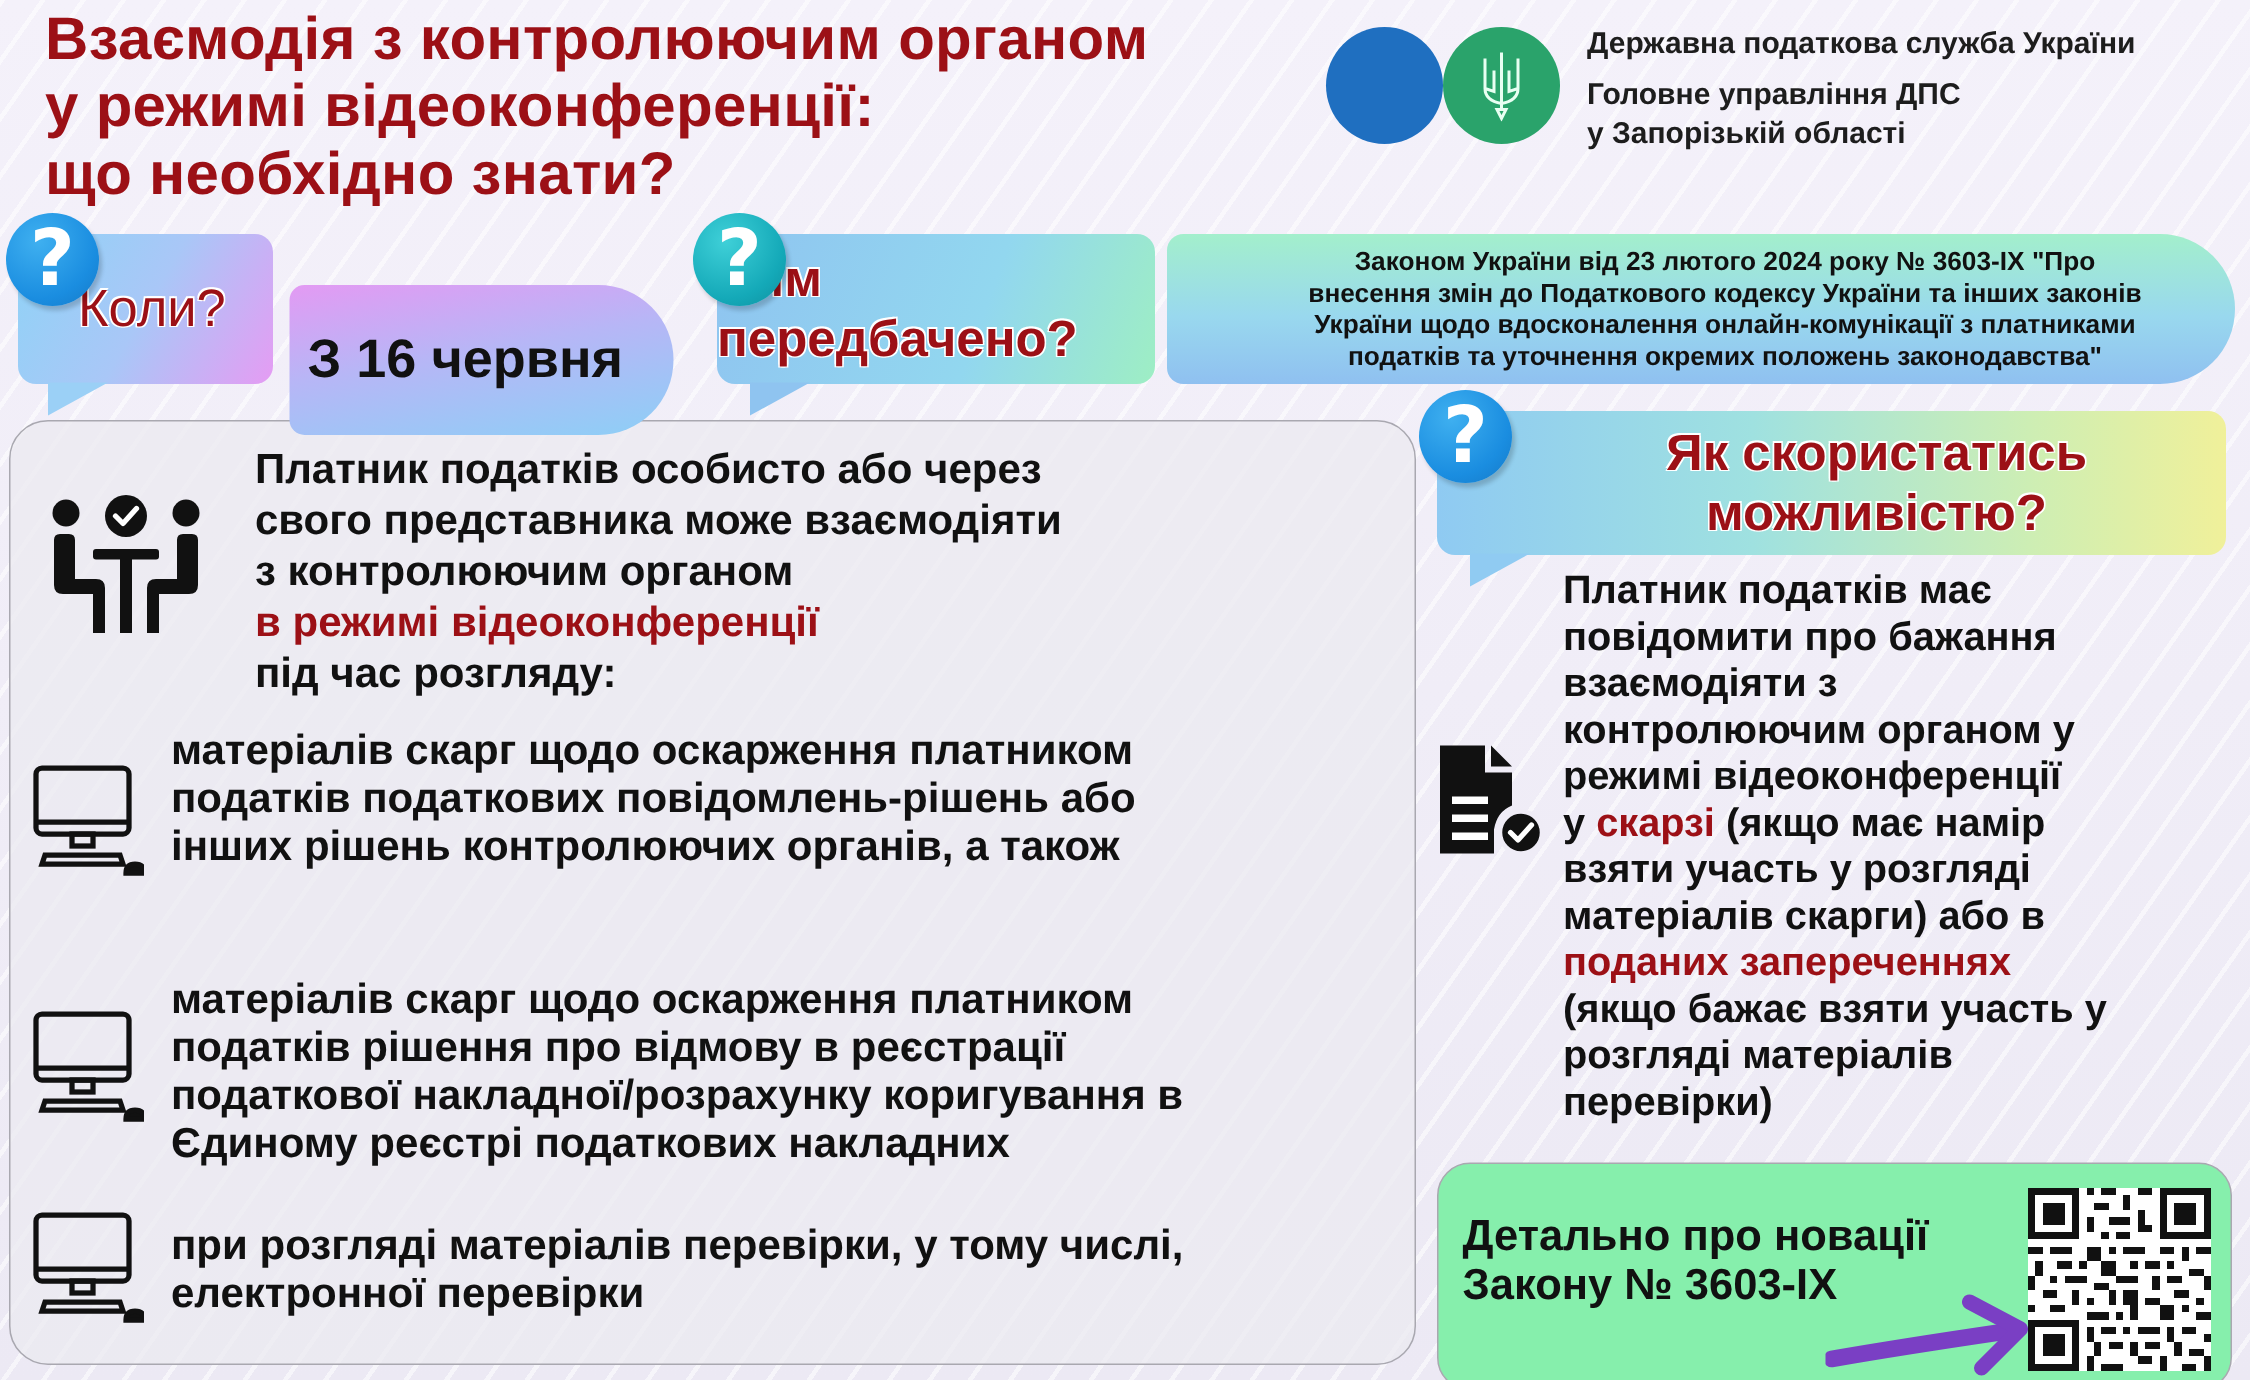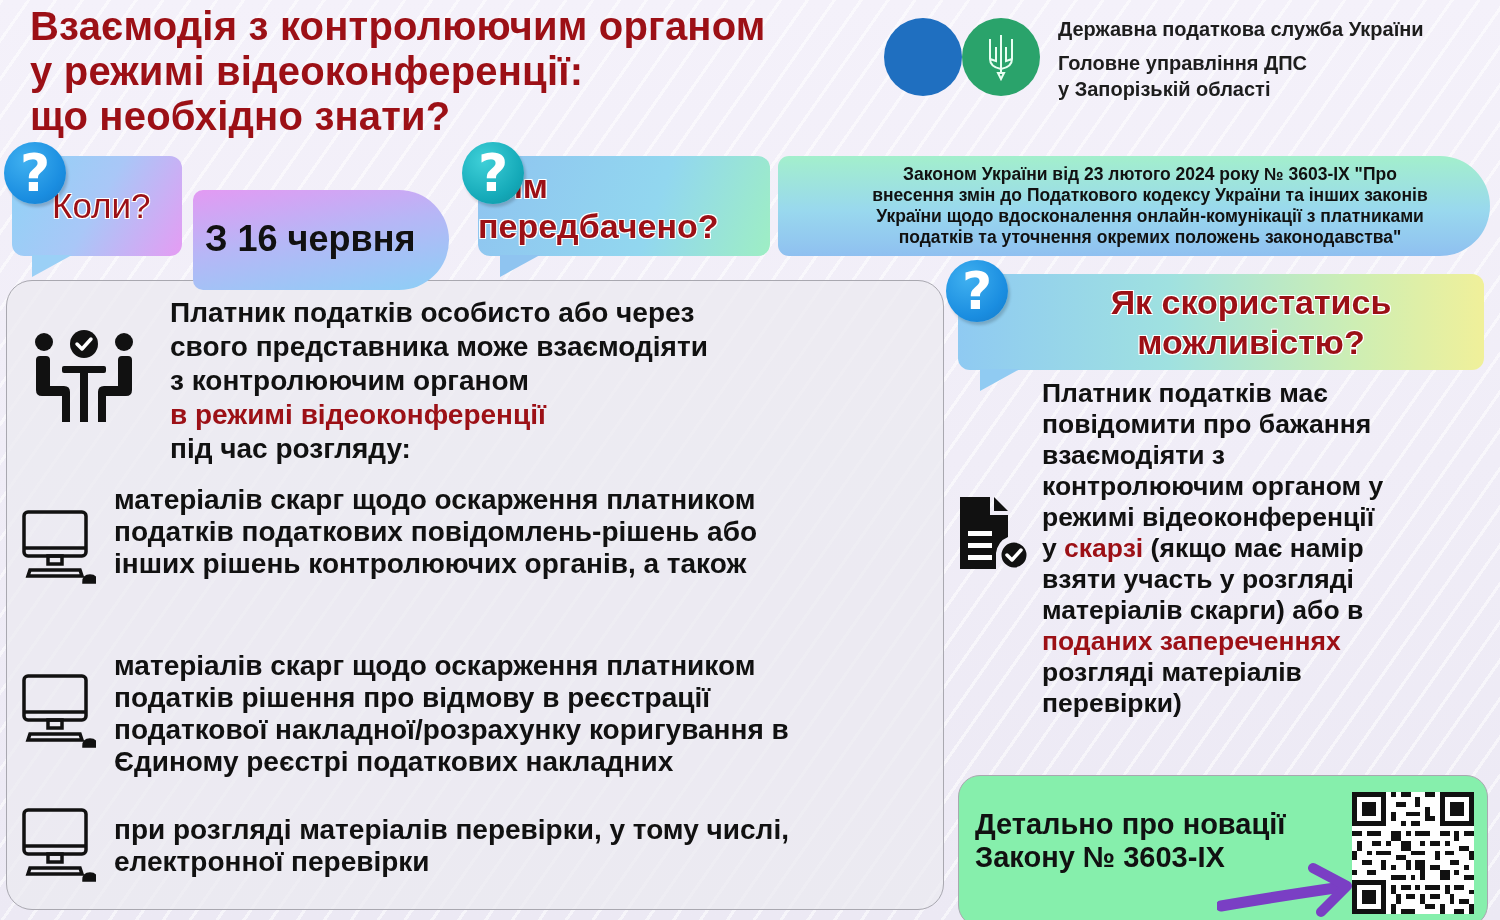--- a/index.html
+++ b/index.html
@@ -249,20 +249,21 @@
 <div class="abs how-text">
   <div>Платник податків має</div>
   <div>повідомити про бажання</div>
   <div>взаємодіяти з</div>
   <div>контролюючим органом у</div>
   <div>режимі відеоконференції</div>
   <div><span>у </span><span class="red">скарзі</span><span> (якщо має намір</span></div>
   <div>взяти участь у розгляді</div>
   <div>матеріалів скарги) або в</div>
   <div class="red">поданих запереченнях</div>
+  <div>(якщо бажає взяти участь у</div>
   <div>розгляді матеріалів</div>
   <div>перевірки)</div>
 </div>
 
 <div class="abs qr-card">
   <div class="qr-text">
     <div>Детально про новації</div>
     <div>Закону № 3603-IX</div>
   </div>
   <svg class="arrow" viewBox="0 0 140 60">

